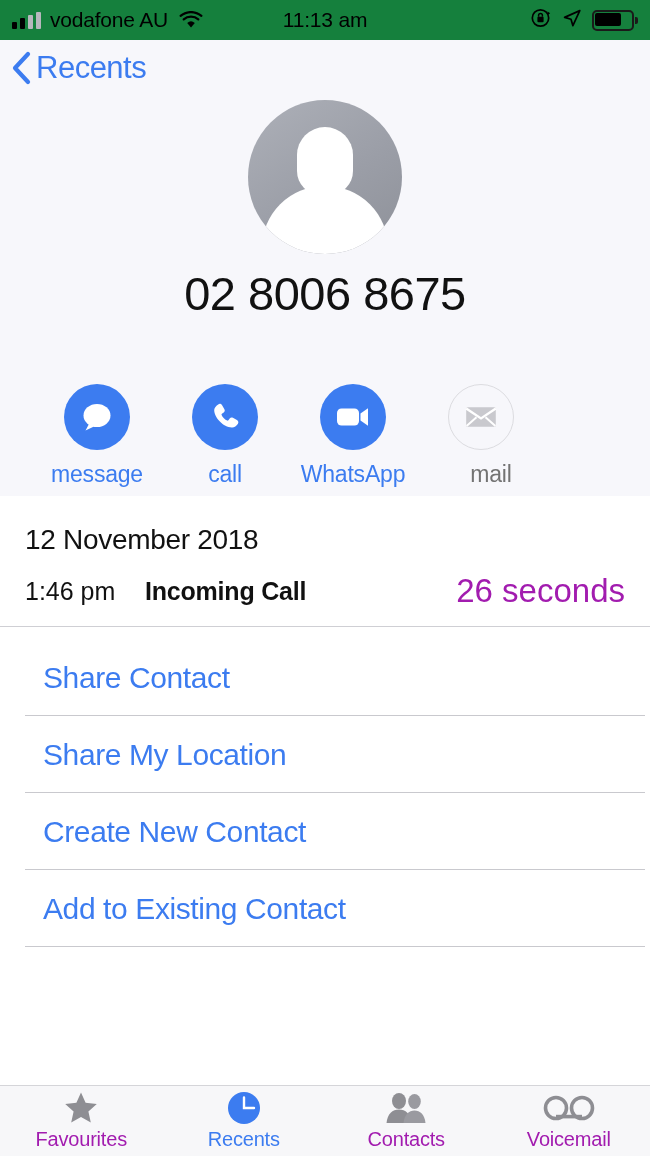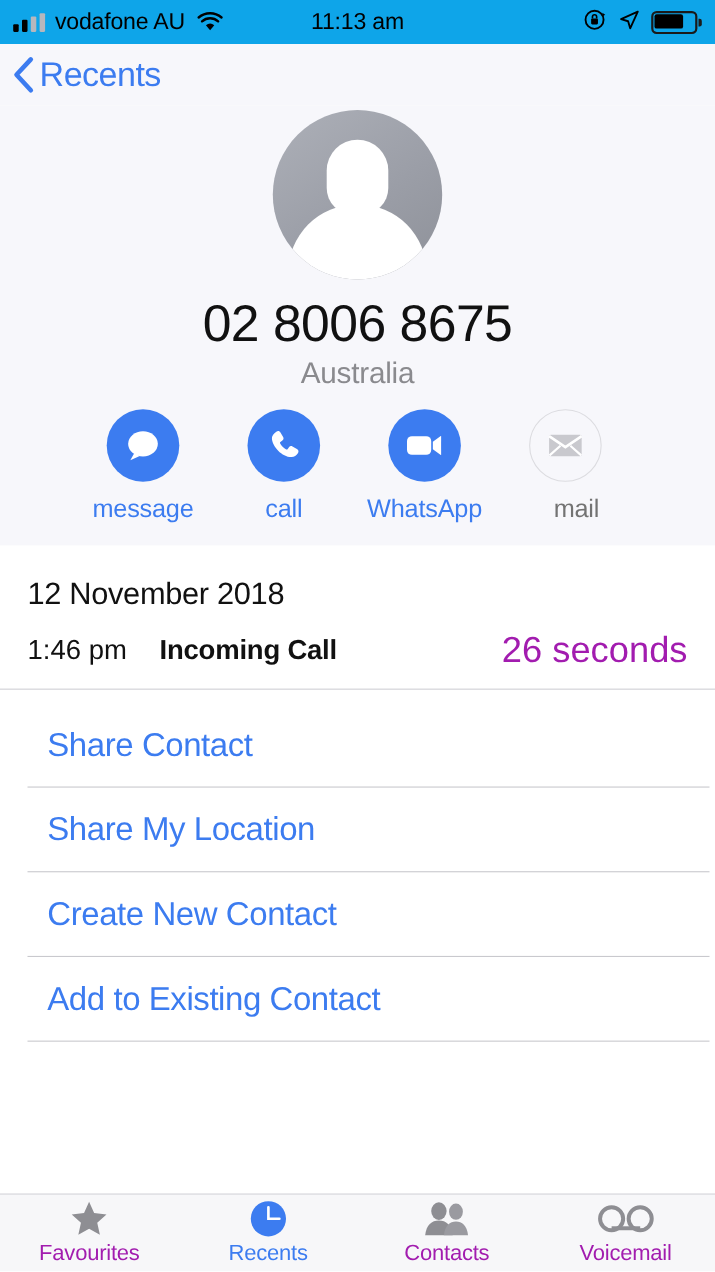--- a/index.html
+++ b/index.html
@@ -8,21 +8,21 @@
     font-family:"Liberation Sans", sans-serif;
     background:#ffffff;
     -webkit-font-smoothing:antialiased;
     overflow:hidden;
   }
   .screen { position:relative; width:650px; height:1156px; background:#ffffff; }
 
   
   .statusbar {
     position:absolute; top:0; left:0; width:650px; height:40px;
-    background:#0ea5e9;
+    background:#15803d;
     display:flex; align-items:center;
   }
   .sb-left { position:absolute; left:12px; top:0; height:40px; display:flex; align-items:center; gap:9px; }
   .signal { display:flex; align-items:flex-end; gap:3px; height:17px; }
   .signal i { display:block; width:5px; background:#000; border-radius:1px; }
   .signal i.b1 { height:7px; }
   .signal i.b2 { height:11px; }
   .signal i.b3 { height:14px; background:#b7b7bd; }
   .signal i.b4 { height:17px; background:#b7b7bd; }
   .carrier { font-size:21px; color:#000; letter-spacing:-0.2px; }
@@ -81,22 +81,22 @@
     position:absolute; top:170px; left:0; width:650px; text-align:center;
     font-size:47px; color:#111; letter-spacing:-0.5px;
   }
   .country {
     position:absolute; top:228px; left:0; width:650px; text-align:center;
     font-size:27px; color:#8a8a8e; letter-spacing:-0.2px;
   }
 
   
   .actions {
-    position:absolute; top:276px; left:0; width:578px;
-    display:flex; justify-content:flex-end; gap:0;
+    position:absolute; top:288px; left:0; width:578px;
+    display:flex; justify-content:center; gap:0;
   }
   .act { width:128px; display:flex; flex-direction:column; align-items:center; cursor:pointer; }
   .act .circle {
     width:66px; height:66px; border-radius:50%;
     background:#3c7cf0; display:flex; align-items:center; justify-content:center;
   }
   .act.disabled .circle { background:transparent; border:1.5px solid #dcdce0; }
   .act .label { margin-top:11px; font-size:23px; color:#3c7cf0; letter-spacing:-0.2px; }
   .act.disabled .label { color:#737373;margin-left:20px; }
 
@@ -191,21 +191,20 @@
       <span class="lbl">Recents</span>
     </div>
   </div>
 
   <div class="header">
     <div class="avatar">
       <span class="head"></span>
         <span class="body"></span>
     </div>
     <div class="phone-number">02 8006 8675</div>
-    <div class="country">Australia</div>
 
     <div class="actions">
 
       <div class="act">
         <span class="circle">
           <svg width="34" height="32" viewBox="0 0 34 32">
             <ellipse cx="17" cy="14.5" rx="13.5" ry="11.5" fill="#fff"></ellipse>
             <path d="M9 23 L5.5 29.5 L14 25.5 Z" fill="#fff"></path>
           </svg>
         </span>

